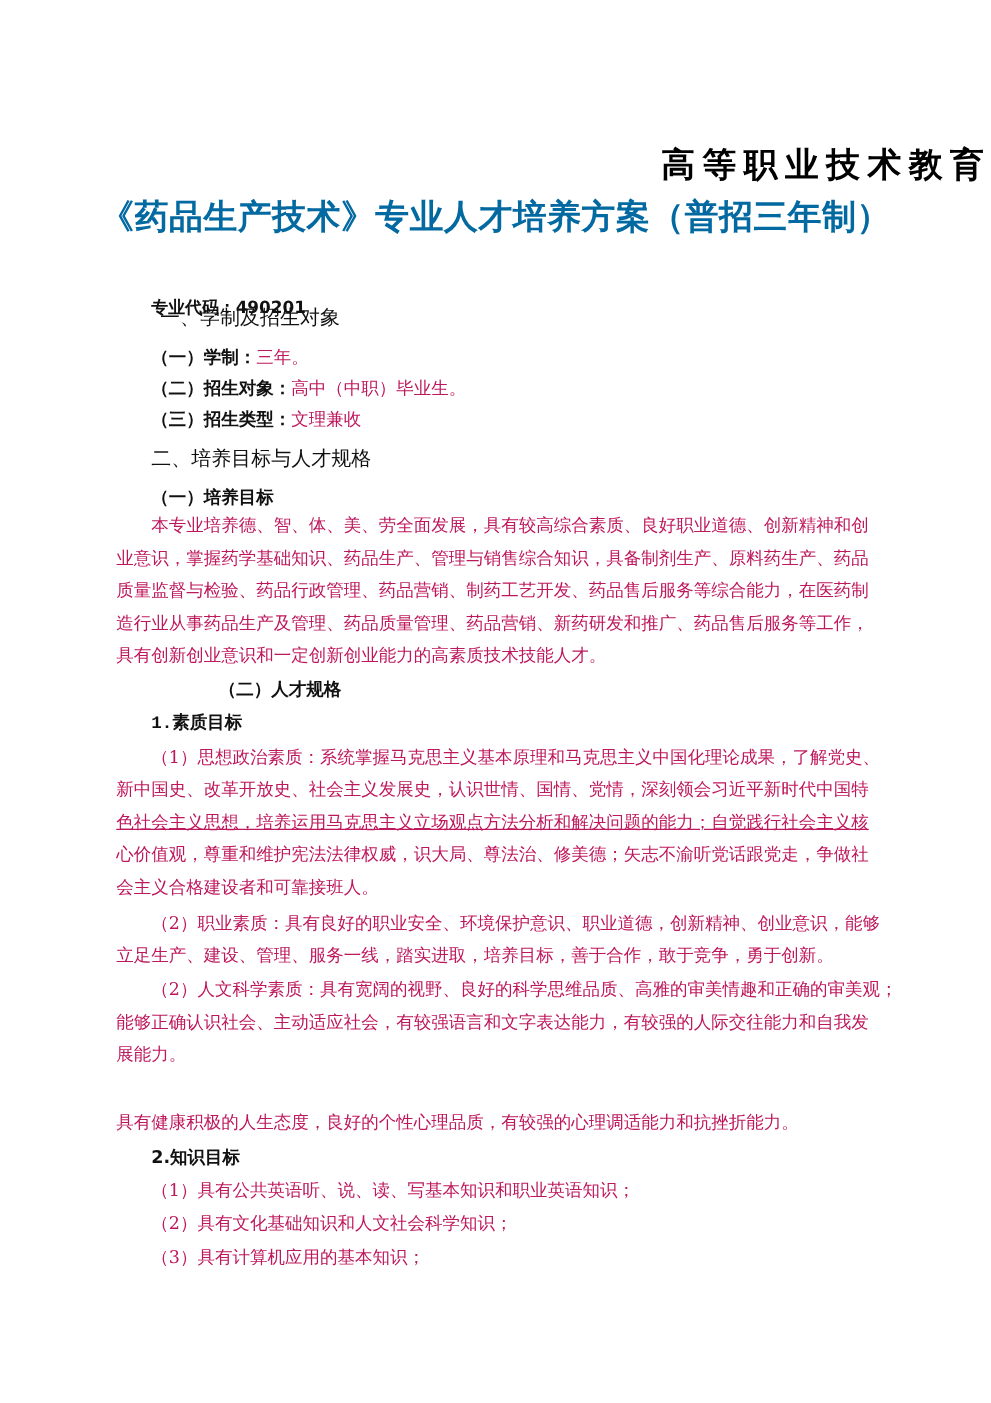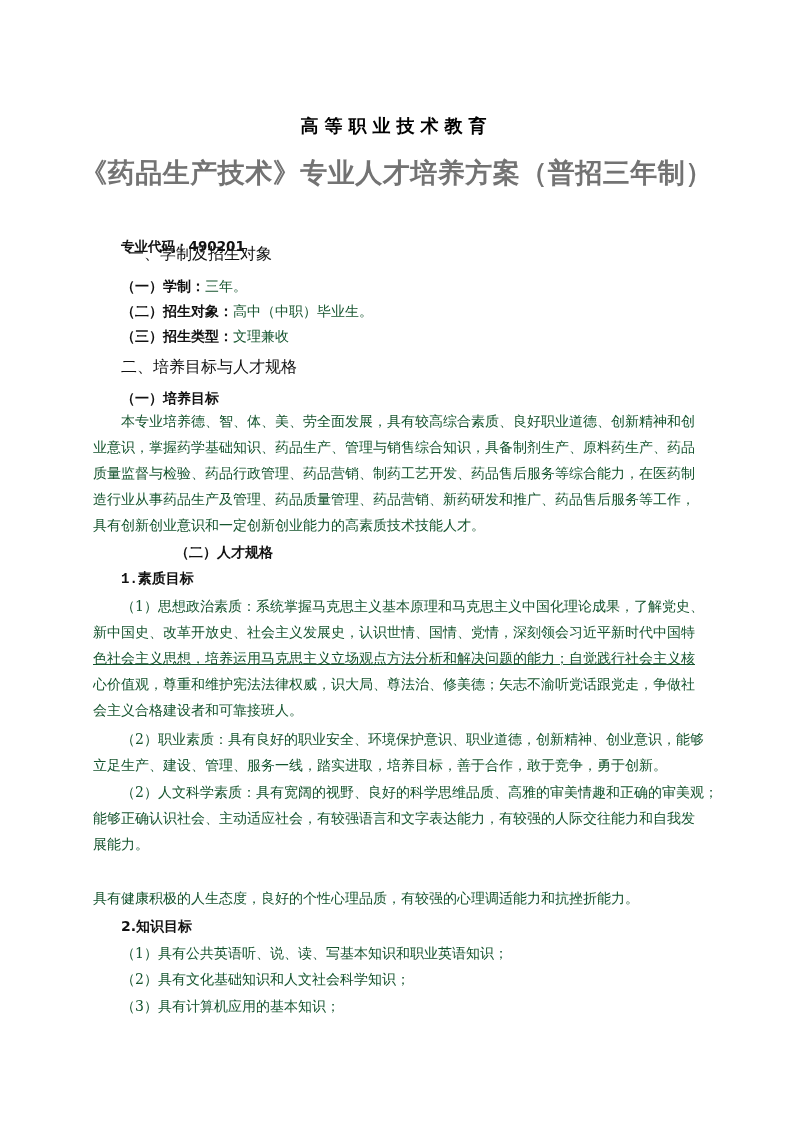--- a/index.html
+++ b/index.html
@@ -1,32 +1,32 @@
 <!DOCTYPE html>
 <html><head>
 <meta charset="utf-8">
 <style>
   html, body { margin: 0; padding: 0; background: #ffffff; }
   body { width: 793px; height: 1122px; position: relative; overflow: hidden; color: #111; }
   .page { position: absolute; left: 0; top: 0; width: 793px; height: 1122px; }
   .title1 {
     position: absolute; left: 0; width: 793px; top: 114px;
-    text-align: center; font-family: "DejaVu Sans", sans-serif; font-weight: bold;
-    font-size: 18px; letter-spacing: 6px; color: #000;
+    text-align: right; font-family: "DejaVu Sans", sans-serif; font-weight: bold;
+    font-size: 27px; letter-spacing: 6px; color: #000;
   }
   .title2 {
     position: absolute; left: 0; width: 793px; top: 155px;
     text-align: center; font-family: "DejaVu Serif", serif; font-weight: bold;
-    font-size: 27px; letter-spacing: 0.5px; color: #737373;
+    font-size: 27px; letter-spacing: 0.5px; color: #0369a1;
   }
   .line { position: absolute; white-space: nowrap; font-size: 14px; line-height: 20px; }
   .sans { font-family: "DejaVu Sans", sans-serif; }
   .bold { font-weight: bold; }
   .h1 { font-size: 16px; font-family: "DejaVu Sans", sans-serif; }
-  .body { font-family: "DejaVu Serif", serif; font-size: 14px; color: #14532d; }
+  .body { font-family: "DejaVu Serif", serif; font-size: 14px; color: #be185d; }
   .just { width: 573px; text-align: justify; text-align-last: justify; }
   .code { font-family: "DejaVu Sans", sans-serif; font-weight: bold; font-size: 13.5px; }
 </style>
 </head>
 <body>
 
 <div class="page">
 
   <div class="title1">高等职业技术教育</div>
   <div class="title2">《药品生产技术》专业人才培养方案（普招三年制）</div>

